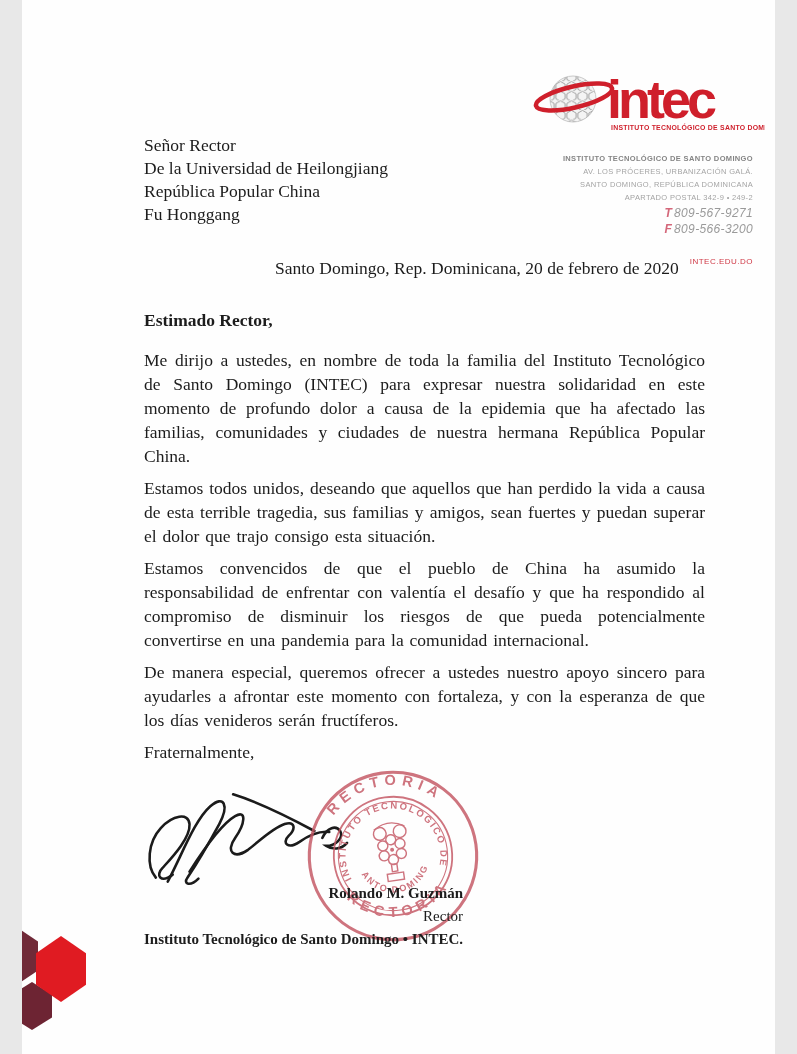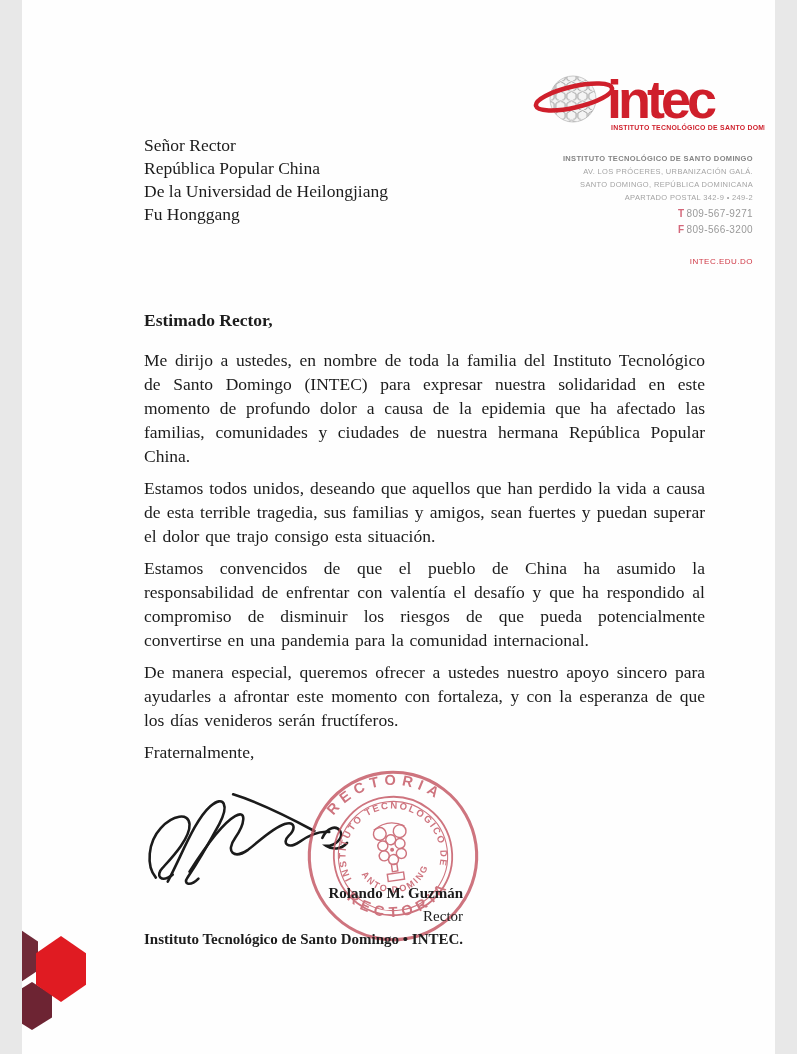--- a/index.html
+++ b/index.html
@@ -15,21 +15,21 @@
 
   
   .logo{position:absolute;top:62px;right:10px;width:232px;height:76px;}
   .contact{
     position:absolute;top:152px;right:22px;width:260px;
     font-family:"Liberation Sans", sans-serif;
     text-align:right;font-size:7.5px;line-height:13px;
     color:#a3a3a3;letter-spacing:.35px;
   }
   .contact .inst{color:#848484;font-weight:bold;}
-  .contact .phone{margin-top:3px;font-size:10px;color:#9a9a9a;}
+  .contact .phone{margin-top:3px;font-size:12px;color:#9a9a9a;font-style:italic;}
   .contact .tf{color:#d4677a;font-weight:bold;margin-right:2px;}
   .contact .web{margin-top:19px;font-size:8px;font-weight:normal;color:#cf3845;letter-spacing:.5px;}
 
   
   .recipient{
     position:absolute;left:122px;top:134px;
     font-size:17.5px;line-height:23px;
   }
   .dateline{
     position:absolute;left:253px;top:258px;
@@ -91,25 +91,26 @@
     <div>AV. LOS PRÓCERES, URBANIZACIÓN GALÁ.</div>
     <div>SANTO DOMINGO, REPÚBLICA DOMINICANA</div>
     <div>APARTADO POSTAL  342-9 • 249-2</div>
     <div class="phone"><span class="tf">T</span><span>809-567-9271</span></div>
     <div class="phone"><span class="tf">F</span><span>809-566-3200</span></div>
     <div class="web">INTEC.EDU.DO</div>
   </div>
 
   <div class="recipient">
     <div>Señor Rector</div>
+    <div>De la Universidad de Heilongjiang</div>
     <div>República Popular China</div>
-    <div>De la Universidad de Heilongjiang</div>
     <div>Fu Honggang</div>
   </div>
 
+  <div class="dateline">Santo Domingo, Rep. Dominicana, 20 de febrero de 2020</div>
 
   <div class="body">
     <div class="salutation">Estimado Rector,</div>
     <p>Me dirijo a ustedes, en nombre de toda la familia del Instituto Tecnológico de Santo Domingo (INTEC) para expresar nuestra solidaridad en este momento de profundo dolor a causa de la epidemia que ha afectado las familias, comunidades y ciudades de nuestra hermana República Popular China.</p>
     <p>Estamos todos unidos, deseando que aquellos que han perdido la vida a causa de esta terrible tragedia, sus familias y amigos, sean fuertes y puedan superar el dolor que trajo consigo esta situación.</p>
     <p>Estamos convencidos de que el pueblo de China ha asumido la responsabilidad de enfrentar con valentía el desafío y que ha respondido al compromiso de disminuir los riesgos de que pueda potencialmente convertirse en una pandemia para la comunidad internacional.</p>
     <p>De manera especial, queremos ofrecer a ustedes nuestro apoyo sincero para ayudarles a afrontar este momento con fortaleza, y con la esperanza de que los días venideros serán fructíferos.</p>
     <div class="closing">Fraternalmente,</div>
   </div>
 

